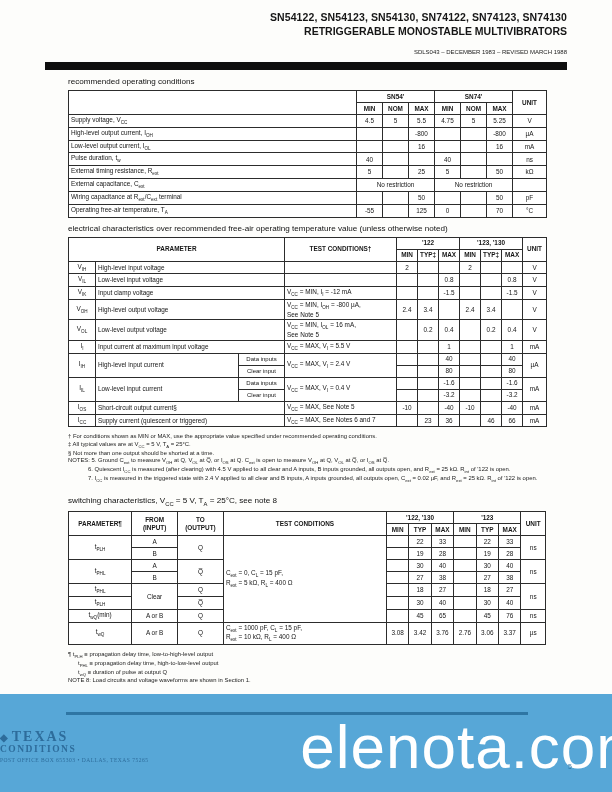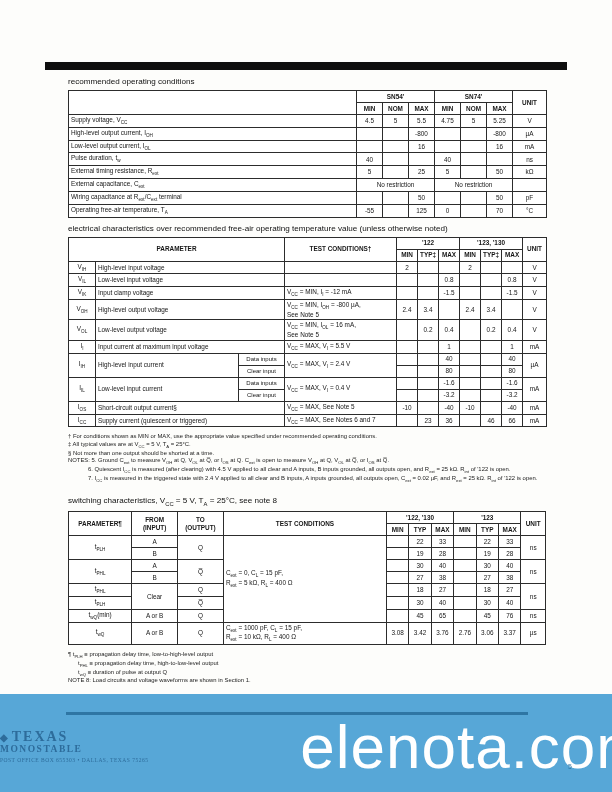--- a/index.html
+++ b/index.html
@@ -44,20 +44,25 @@
     position:absolute; top:22px; left:0; width:612px; text-align:right;
     font-size:62px; line-height:1; color:#ffffff; letter-spacing:1px; font-weight:normal;margin-left:37px;
   }
   .pageno { position:absolute; right:40px; bottom:22px; font-size:7px; }
 </style>
 </head>
 <body>
 
 <div class="page">
 
+  <div class="hdr">
+    <div class="t1">SN54122, SN54123, SN54130, SN74122, SN74123, SN74130</div>
+    <div class="t2">RETRIGGERABLE MONOSTABLE MULTIVIBRATORS</div>
+    <div class="docid">SDLS043 – DECEMBER 1983 – REVISED MARCH 1988</div>
+  </div>
   <div class="blackbar"></div>
 
   <main>
     <h2>recommended operating conditions</h2>
     <table>
         <colgroup>
           <col style="width: 288px;">
           <col style="width: 26px;">
           <col style="width: 26px;">
           <col style="width: 26px;">
@@ -480,20 +485,20 @@
         <div class="fn-line">NOTE 8:  Load circuits and voltage waveforms are shown in Section 1.</div>
       </div>
   </main>
 
   <div class="band" style="background: rgb(87, 167, 215);">
     <div class="rule" style="background: rgb(46, 118, 164);"></div>
     <div class="ti-logo" style="color: rgb(45, 108, 155);">
       <div class="ti-row">
         <span class="ti-state">◆</span><span>TEXAS</span>
       </div>
-      <div class="ti-instr">MONOSTABLE</div>
+      <div class="ti-instr">CONDITIONS</div>
       <div class="ti-addr">POST OFFICE BOX 655303 • DALLAS, TEXAS 75265</div>
     </div>
     <div class="watermark">elenota.com</div>
     <div class="pageno" style="color: rgb(46, 118, 164);">5</div>
   </div>
 
 </div>
 
 </body></html>

